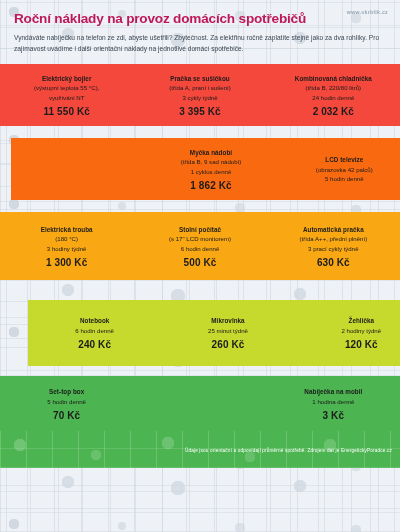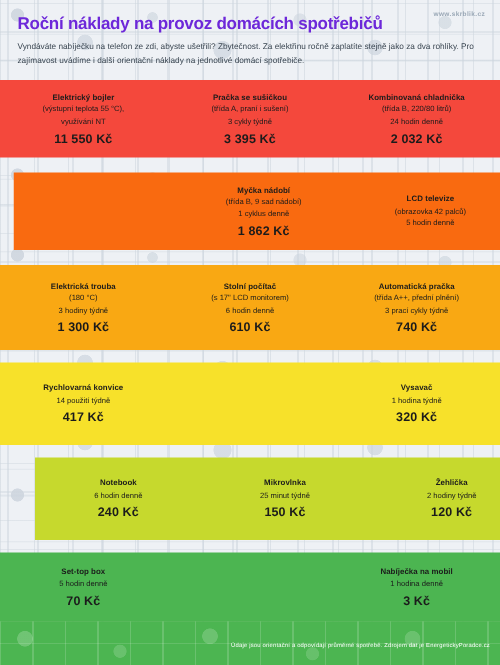--- a/index.html
+++ b/index.html
@@ -54,21 +54,21 @@
   .page { position:relative; z-index:2; width:400px; height:532px; }
 
   
   .header { position:relative; padding:12px 14px 10px 14px; }
   .site-url {
     position:absolute; top:9px; right:12px;
     font-size:5.2px; letter-spacing:.3px;
     color:#9aa8b6; font-weight:700;
   }
   .title {
-    font-size:13.6px; font-weight:700; color:#6d28d9;
+    font-size:13.6px; font-weight:700; color:#be185d;
     letter-spacing:-.2px; line-height:1.1; margin-bottom:6px;
   }
   .subtitle {
     font-size:6.6px; color:#3b4752; line-height:1.62;
     max-width:372px; font-weight:400;
   }
 
   
   .band { width:100%; display:flex; align-items:center; }
   .band.r1 { height:62px; }
@@ -181,58 +181,45 @@
     <div class="cell">
       <div class="name">Elektrická trouba</div>
       <div class="detail">(180 °C)</div>
       <div class="usage">3 hodiny týdně</div>
       <div class="price">1 300 Kč</div>
     </div>
     <div class="cell">
       <div class="name">Stolní počítač</div>
       <div class="detail">(s 17" LCD monitorem)</div>
       <div class="usage">6 hodin denně</div>
-      <div class="price">610 Kč</div>
+      <div class="price">500 Kč</div>
     </div>
     <div class="cell">
       <div class="name">Automatická pračka</div>
       <div class="detail">(třída A++, přední plnění)</div>
       <div class="usage">3 prací cykly týdně</div>
-      <div class="price">740 Kč</div>
+      <div class="price">630 Kč</div>
     </div>
   </div>
 
   <div class="spacer s2"></div>
 
-  <div class="band r4" style="background:#f7e12a">
-    <div class="cell">
-      <div class="name">Rychlovarná konvice</div>
-      <div class="usage">14 použití týdně</div>
-      <div class="price">417 Kč</div>
-    </div>
-    <div class="cell empty"></div>
-    <div class="cell">
-      <div class="name">Vysavač</div>
-      <div class="usage">1 hodina týdně</div>
-      <div class="price">320 Kč</div>
-    </div>
-  </div>
 
   <div class="spacer s2"></div>
 
   <div class="band r5" style="background:#c6d92d">
     <div class="cell">
       <div class="name">Notebook</div>
       <div class="usage">6 hodin denně</div>
       <div class="price">240 Kč</div>
     </div>
     <div class="cell">
       <div class="name">Mikrovlnka</div>
       <div class="usage">25 minut týdně</div>
-      <div class="price">150 Kč</div>
+      <div class="price">260 Kč</div>
     </div>
     <div class="cell">
       <div class="name">Žehlička</div>
       <div class="usage">2 hodiny týdně</div>
       <div class="price">120 Kč</div>
     </div>
   </div>
 
   <div class="spacer s2"></div>
 

